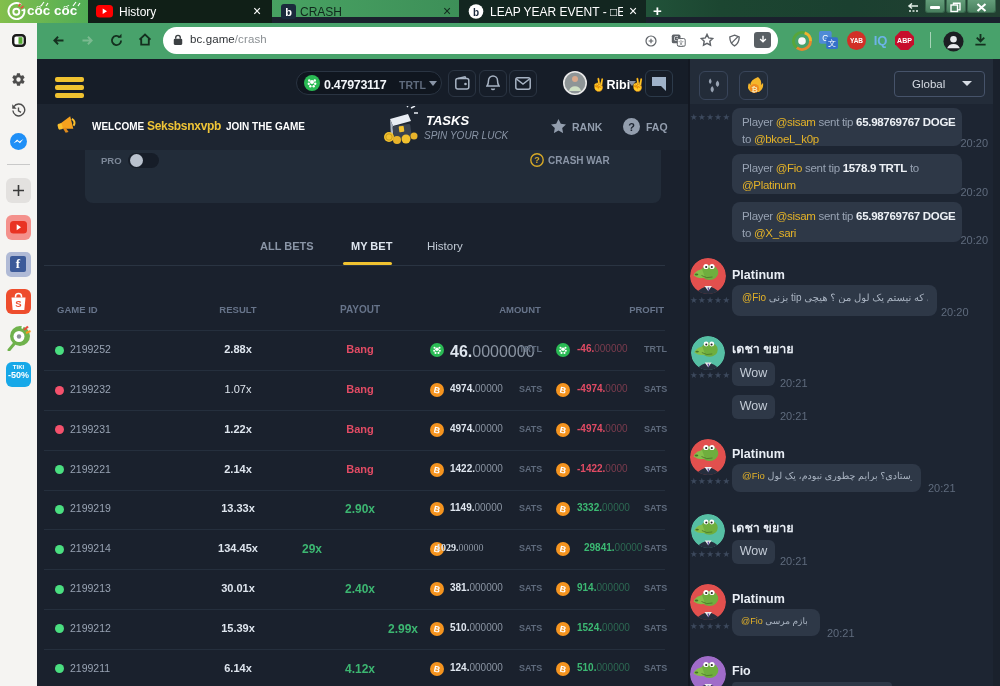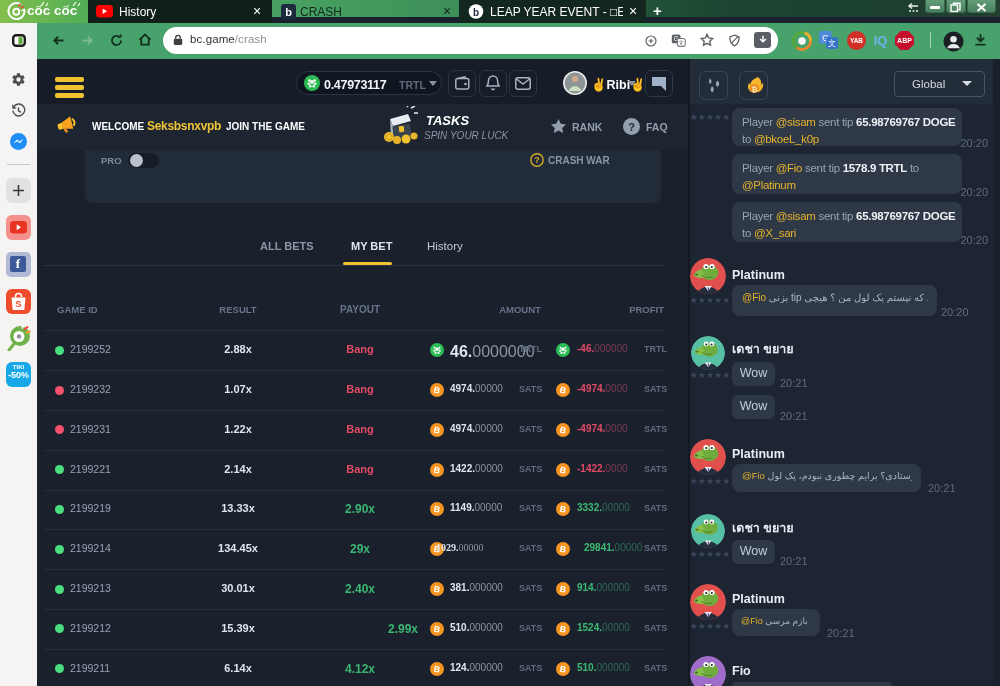--- a/index.html
+++ b/index.html
@@ -324,21 +324,21 @@
     <circle cx="4.8" cy="8.8" r="1.2" fill="#fff"></circle>
     <circle cx="11.2" cy="8.8" r="1.2" fill="#fff"></circle>
     <circle cx="6.3" cy="11.3" r="1.2" fill="#fff"></circle>
     <circle cx="9.7" cy="11.3" r="1.2" fill="#fff"></circle>
   </svg>
 <div class="abs" style="left:577px;top:343.2px;font-size:10px;"><span style="color:#e14b64;font-weight:bold;">-46.</span><span style="color:#7c3c4e;">000000</span></div>
 <div class="abs" style="left:644px;top:344.2px;color:#5f6b7d;font-weight:bold;font-size:9px;">TRTL</div>
 <div class="abs" style="left:44px;top:370.1px;width:621px;height:1px;background:#252f3d;"></div>
 <div class="abs" style="left:55px;top:385.5px;width:9px;height:9px;border-radius:50%;background:#f4516c;"></div>
 <div class="abs" style="left:70px;top:383.0px;color:#98a3b3;font-size:10.5px;">2199232</div>
-<div class="abs" style="left:180px;top:383.0px;width:116px;text-align:center;color:#dee5ee;font-weight:bold;font-size:11px;">1.07x</div>
+<div class="abs" style="left:180px;top:383.0px;width:116px;text-align:center;color:#dee5ee;font-weight:normal;font-size:11px;">1.07x</div>
 <div class="abs" style="left:302px;top:383.0px;width:116px;text-align:center;color:#e14b64;font-weight:bold;font-size:11px;">Bang</div>
 <svg class="abs" style="left:430px;top:383.0px" width="14" height="14" viewBox="0 0 16 16">
     <circle cx="8" cy="8" r="8" fill="#f5941f"></circle>
     <text x="8" y="11.6" font-size="10" font-weight="bold" fill="#fff" text-anchor="middle" font-family="Liberation Sans" transform="rotate(12 8 8)">B</text>
   </svg>
 <div class="abs" style="left:450px;top:383.0px;font-size:10px;"><span style="color:#dee5ee;font-weight:bold;">4974.</span><span style="color:#8a94a2;">00000</span></div>
 <div class="abs" style="left:519px;top:384.0px;color:#5f6b7d;font-weight:bold;font-size:9px;">SATS</div>
 <svg class="abs" style="left:556px;top:383.0px" width="14" height="14" viewBox="0 0 16 16">
     <circle cx="8" cy="8" r="8" fill="#f5941f"></circle>
     <text x="8" y="11.6" font-size="10" font-weight="bold" fill="#fff" text-anchor="middle" font-family="Liberation Sans" transform="rotate(12 8 8)">B</text>
@@ -393,21 +393,21 @@
 <svg class="abs" style="left:556px;top:502.4px" width="14" height="14" viewBox="0 0 16 16">
     <circle cx="8" cy="8" r="8" fill="#f5941f"></circle>
     <text x="8" y="11.6" font-size="10" font-weight="bold" fill="#fff" text-anchor="middle" font-family="Liberation Sans" transform="rotate(12 8 8)">B</text>
   </svg>
 <div class="abs" style="left:577px;top:502.4px;font-size:10px;"><span style="color:#3cb973;font-weight:bold;">3332.</span><span style="color:#2c6952;">00000</span></div>
 <div class="abs" style="left:644px;top:503.4px;color:#5f6b7d;font-weight:bold;font-size:9px;">SATS</div>
 <div class="abs" style="left:44px;top:529.3px;width:621px;height:1px;background:#252f3d;"></div>
 <div class="abs" style="left:55px;top:544.7px;width:9px;height:9px;border-radius:50%;background:#4ade80;"></div>
 <div class="abs" style="left:70px;top:542.2px;color:#98a3b3;font-size:10.5px;">2199214</div>
 <div class="abs" style="left:180px;top:542.2px;width:116px;text-align:center;color:#dee5ee;font-weight:bold;font-size:11px;">134.45x</div>
-<div class="abs" style="left:302px;top:542.2px;width:116px;text-align:center;color:#3cb671;font-weight:bold;font-size:12px;">29x</div>
+<div class="abs" style="left:302px;top:542.2px;width:116px;text-align:left;color:#3cb671;font-weight:bold;font-size:12px;">29x</div>
 <svg class="abs" style="left:430px;top:542.2px" width="14" height="14" viewBox="0 0 16 16">
     <circle cx="8" cy="8" r="8" fill="#f5941f"></circle>
     <text x="8" y="11.6" font-size="10" font-weight="bold" fill="#fff" text-anchor="middle" font-family="Liberation Sans" transform="rotate(12 8 8)">B</text>
   </svg>
 <div class="abs" style="left:436px;top:542.2px;font-size:10px;font-family:Liberation Serif, serif;"><span style="color:#dee5ee;font-weight:bold;">1029.</span><span style="color:#8a94a2;">00000</span></div>
 <div class="abs" style="left:519px;top:543.2px;color:#5f6b7d;font-weight:bold;font-size:9px;">SATS</div>
 <svg class="abs" style="left:556px;top:542.2px" width="14" height="14" viewBox="0 0 16 16">
     <circle cx="8" cy="8" r="8" fill="#f5941f"></circle>
     <text x="8" y="11.6" font-size="10" font-weight="bold" fill="#fff" text-anchor="middle" font-family="Liberation Sans" transform="rotate(12 8 8)">B</text>
   </svg>

